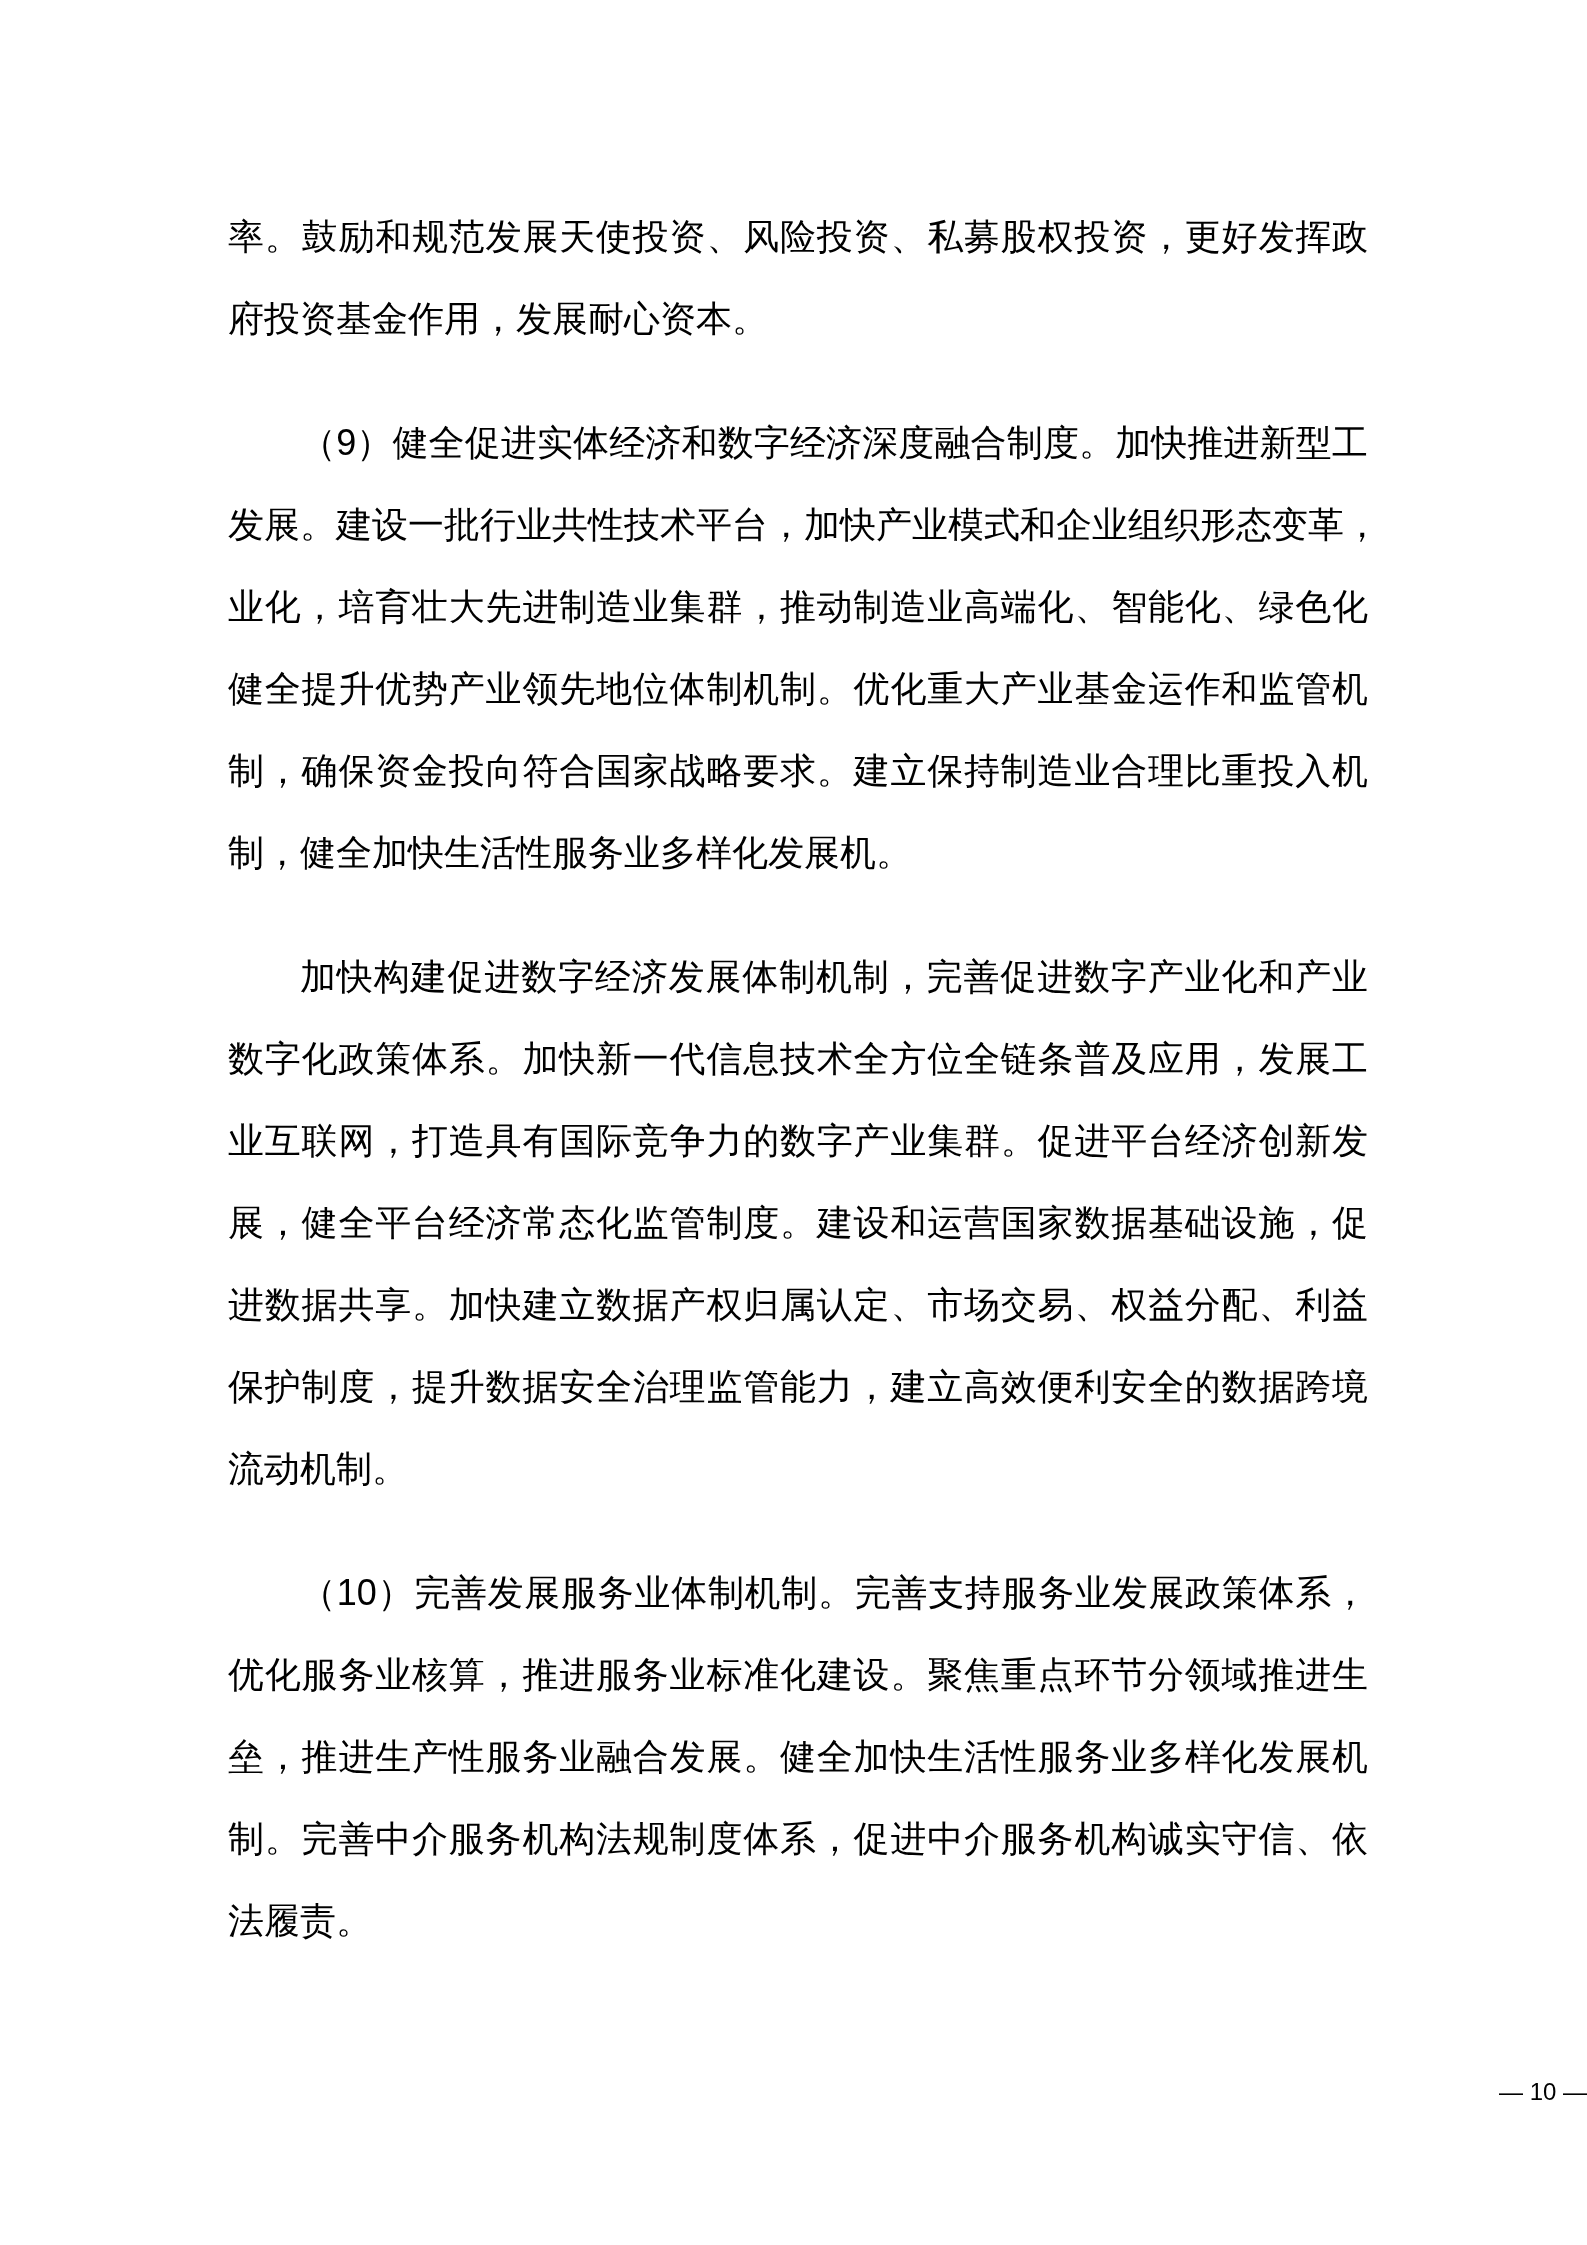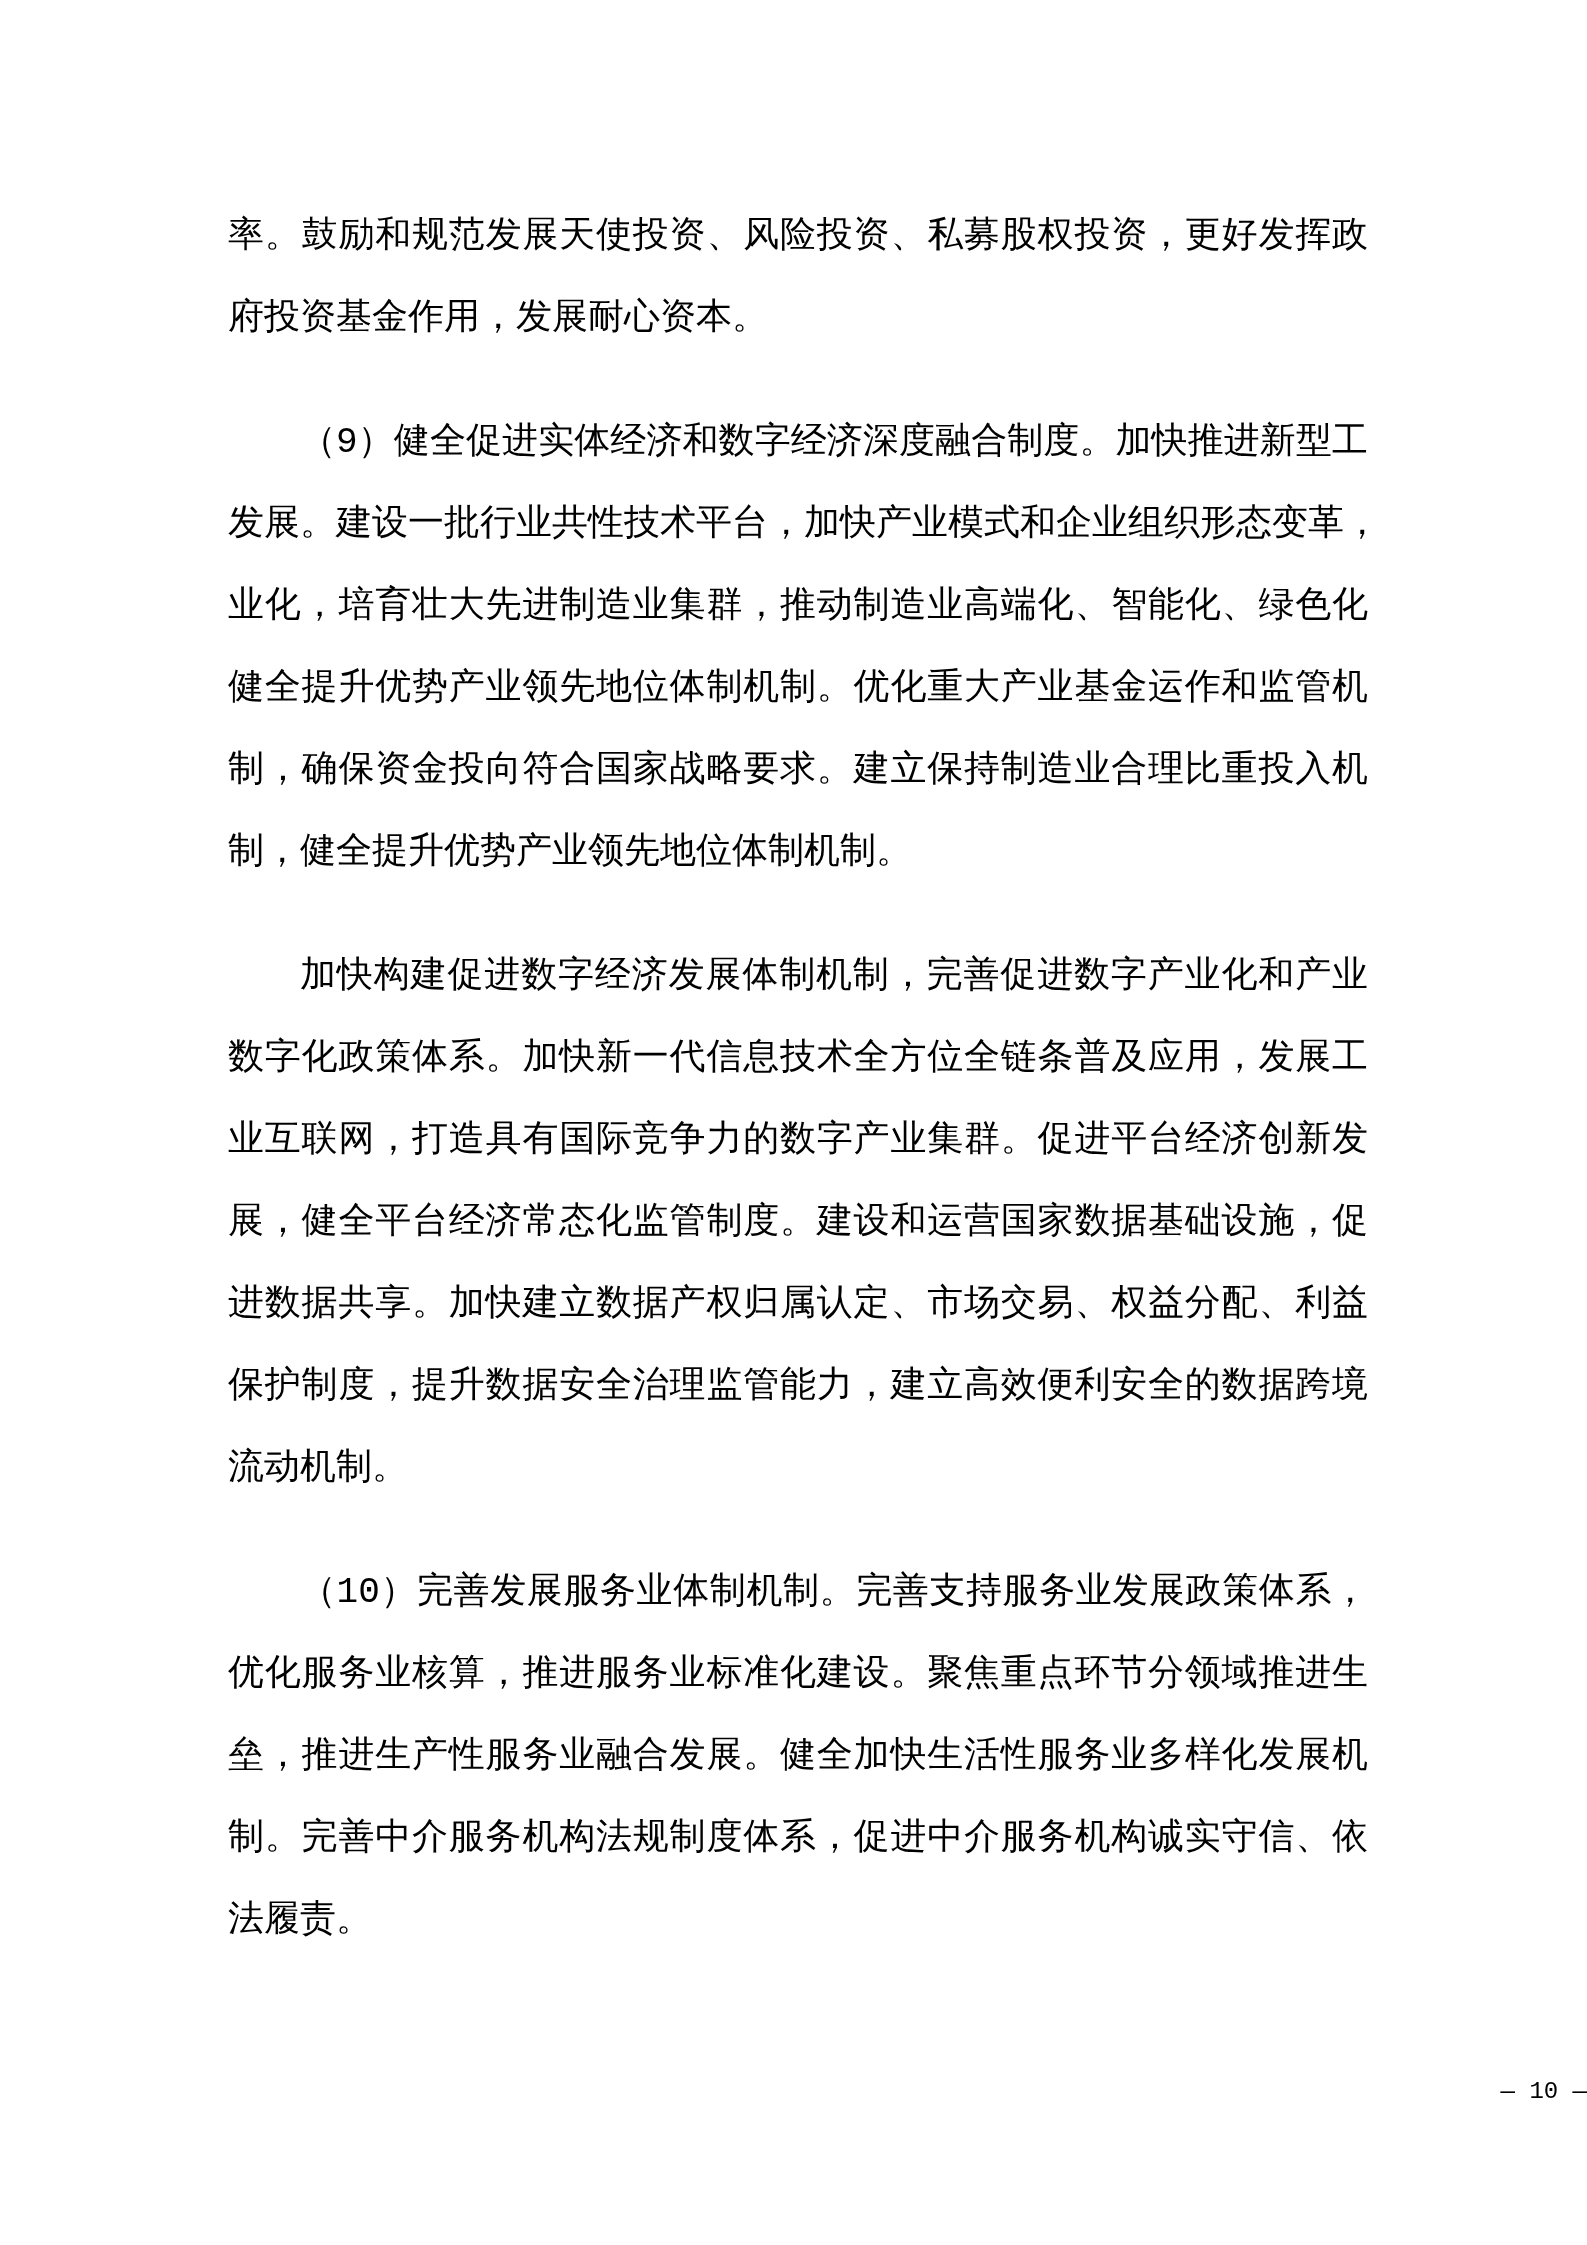--- a/index.html
+++ b/index.html
@@ -6,21 +6,21 @@
     margin: 0;
     padding: 0;
     background: #ffffff;
   }
   .page {
     position: relative;
     width: 1587px;
     height: 2245px;
     background: #ffffff;
     overflow: hidden;
-    font-family: Liberation Mono, monospace;
+    font-family: Liberation Sans, sans-serif;
     color: #000000;
   }
   .text-body {
     position: absolute;
     left: 228px;
     top: 196px;
     width: 1140px;
     font-size: 36px;
     line-height: 82px;
     color: #000000;
@@ -63,21 +63,21 @@
       <span class="line">率。鼓励和规范发展天使投资、风险投资、私募股权投资，更好发挥政</span>
       <span class="line pl">府投资基金作用，发展耐心资本。</span>
     </p>
 
     <p class="para indent">
       <span class="line fi">（9）健全促进实体经济和数字经济深度融合制度。加快推进新型工</span>
       <span class="line">发展。建设一批行业共性技术平台，加快产业模式和企业组织形态变革，</span>
       <span class="line">业化，培育壮大先进制造业集群，推动制造业高端化、智能化、绿色化</span>
       <span class="line">健全提升优势产业领先地位体制机制。优化重大产业基金运作和监管机</span>
       <span class="line">制，确保资金投向符合国家战略要求。建立保持制造业合理比重投入机</span>
-      <span class="line pl">制，健全提升优势产业领先地位体制机制。</span>
+      <span class="line pl">制，健全加快生活性服务业多样化发展机。</span>
     </p>
 
     <p class="para indent">
       <span class="line fi">加快构建促进数字经济发展体制机制，完善促进数字产业化和产业</span>
       <span class="line">数字化政策体系。加快新一代信息技术全方位全链条普及应用，发展工</span>
       <span class="line">业互联网，打造具有国际竞争力的数字产业集群。促进平台经济创新发</span>
       <span class="line">展，健全平台经济常态化监管制度。建设和运营国家数据基础设施，促</span>
       <span class="line">进数据共享。加快建立数据产权归属认定、市场交易、权益分配、利益</span>
       <span class="line">保护制度，提升数据安全治理监管能力，建立高效便利安全的数据跨境</span>
       <span class="line pl">流动机制。</span>

